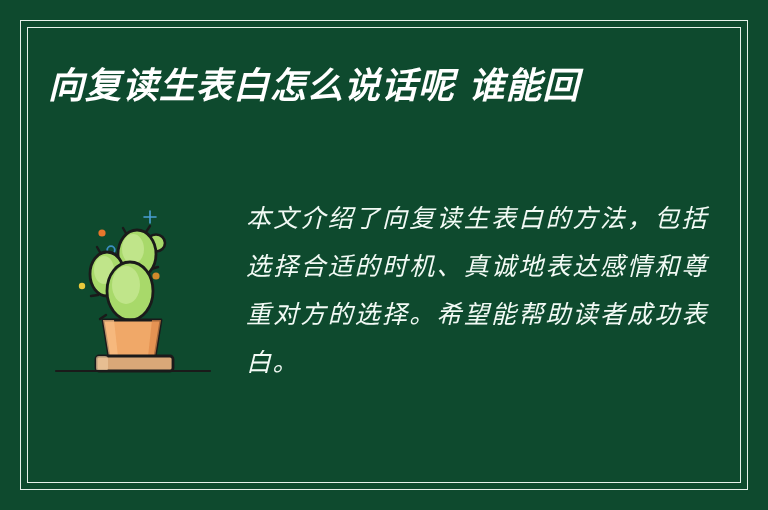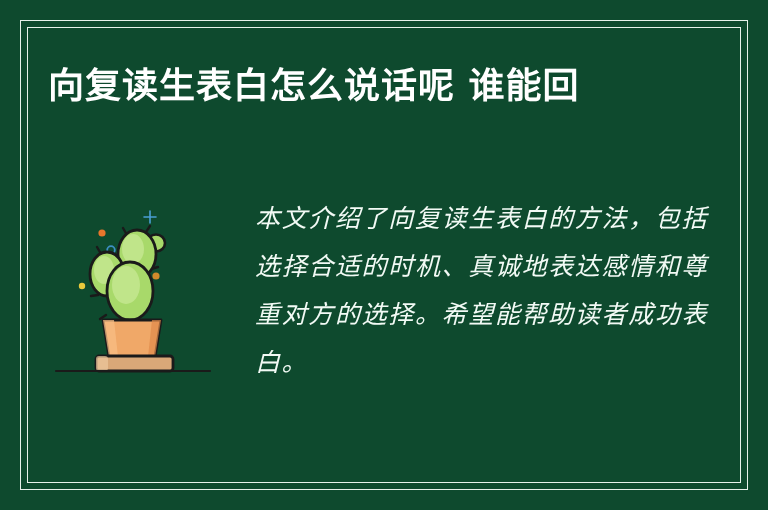--- a/index.html
+++ b/index.html
@@ -53,20 +53,21 @@
     left: 48px;
     top: 60px;
     width: 640px;
   }
   .title-line {
     display: block;
     color: #ffffff;
     font-family: "DejaVu Sans", "Liberation Sans", sans-serif;
     font-size: 36px;
     font-weight: 700;
+    font-style: italic;
     letter-spacing: 1px;
     line-height: 52px;
     white-space: nowrap;
   }
 
   
   .content {
     position: absolute;
     left: 48px;
     top: 195px;
@@ -84,21 +85,21 @@
     margin-top: 4px;
   }
   .illustration svg {
     display: block;
     width: 170px;
     height: 180px;
   }
 
   .body-text {
     flex: 1 1 auto;
-    margin-left: 37px;
+    margin-left: 28px;
     color: #f2faf5;
     font-family: "DejaVu Serif", "Liberation Serif", serif;
     font-size: 25px;
     font-style: italic;
     line-height: 48px;
     letter-spacing: 1.5px;
     text-align: justify;
     padding-right: 12px;
   }
 </style>

